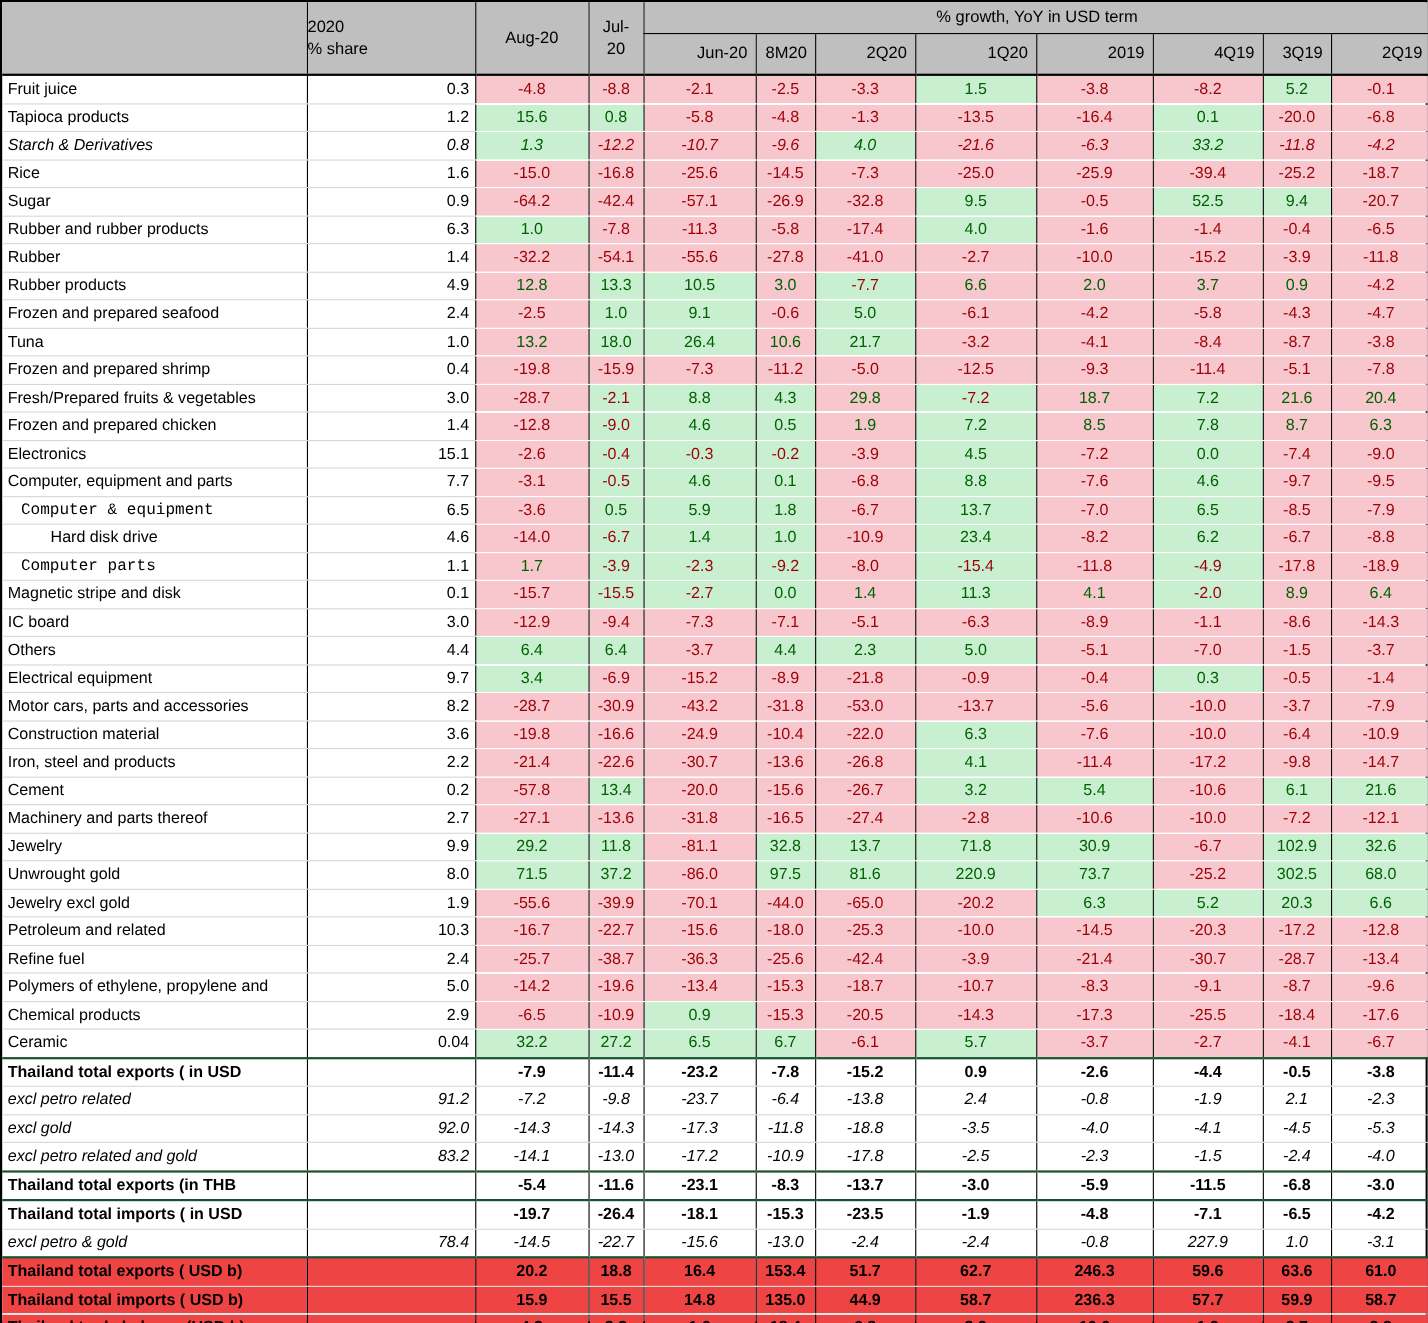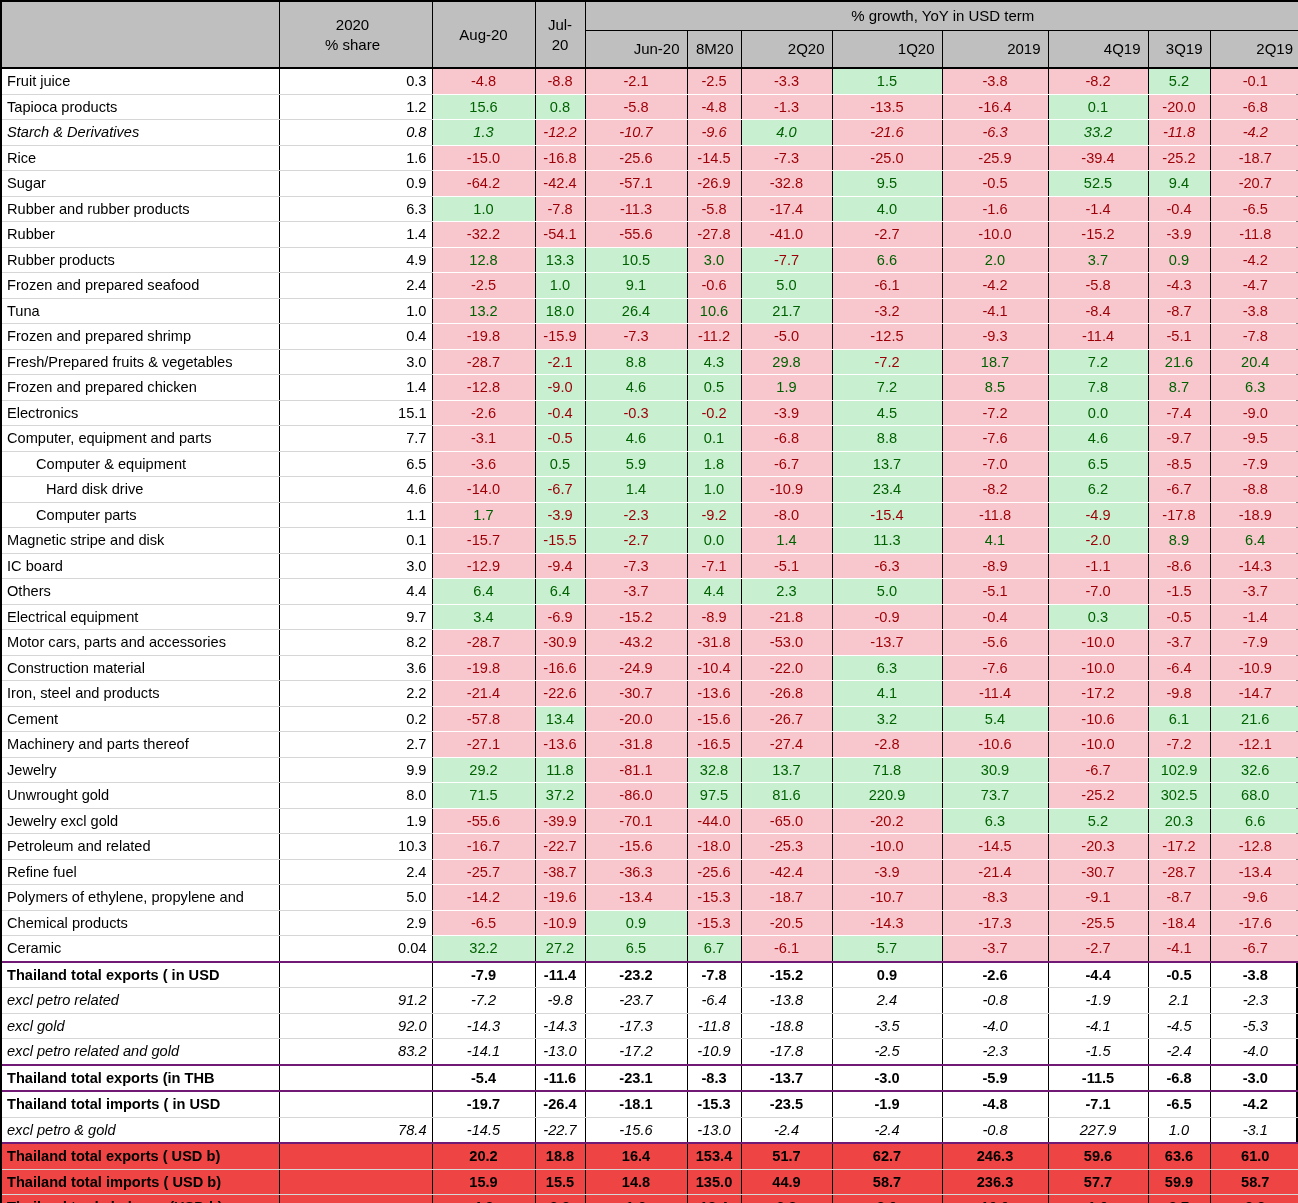--- a/index.html
+++ b/index.html
@@ -7,41 +7,41 @@
   .sheet { width:1298px; height:1203px; box-sizing:border-box; border:2px solid #000; background:#fff; }
   table { border-collapse:collapse; table-layout:fixed; width:100%; }
   th, td { box-sizing:border-box; overflow:hidden; white-space:nowrap; padding:0; }
 
   
   thead th { background:#bfbfbf; font-weight:normal; font-size:15px; color:#000;
              border-left:1px solid #000; vertical-align:middle; }
   thead tr.h1 th { height:28px; }
   thead tr.h2 th { height:38px; border-bottom:2px solid #000; text-align:right; padding-right:7px; }
   th.h-name { border-left:none; border-bottom:2px solid #000; }
-  th.h-share { text-align:center; padding-right:6px; line-height:20px; border-bottom:2px solid #000;margin-left:24px; }
+  th.h-share { text-align:left; padding-right:6px; line-height:20px; border-bottom:2px solid #000;margin-left:24px; }
   th.h-aug, th.h-jul { text-align:center; line-height:20px; border-bottom:2px solid #000; }
   th.h-growth { text-align:center; border-bottom:1px solid #000; }
 
   
   tbody td { height:24.5px; line-height:24.5px; font-size:14.6px;
              border-left:1px solid #000; border-bottom:1px solid #d6d6d6; color:#000; }
   tbody td.name { border-left:none; text-align:left; }
   td.ind0 { padding-left:5px; }
-  td.ind1 { padding-left:34px; }
+  td.ind1 { padding-left:17px;font-family:Liberation Mono, monospace; }
   td.ind2 { padding-left:44px; }
   td.share { text-align:right; padding-right:5px; }
   td.val { text-align:center; }
   td.bg-p { background:#f8c7ce; border-bottom-color:rgba(255,255,255,0.45); }
   td.bg-g { background:#c9efd1; border-bottom-color:rgba(255,255,255,0.45); }
   .neg { color:#9c0006; }
   .pos { color:#006100; }
   tr.st-i td, tr.st-si td { font-style:italic;margin-left:46px; }
   tr.st-b td, tr.st-gb td { font-weight:bold; }
   tr.st-gb td { background:#ef4444; }
-  tr.sec td { border-top:2px solid #701a75; }
+  tr.sec td { border-top:2px solid #14532d; }
 </style>
 </head>
 <body>
 
 <div class="sheet">
   <table>
     <colgroup>
       <col style="width:277px">
         <col style="width:153px">
         <col style="width:103px">

